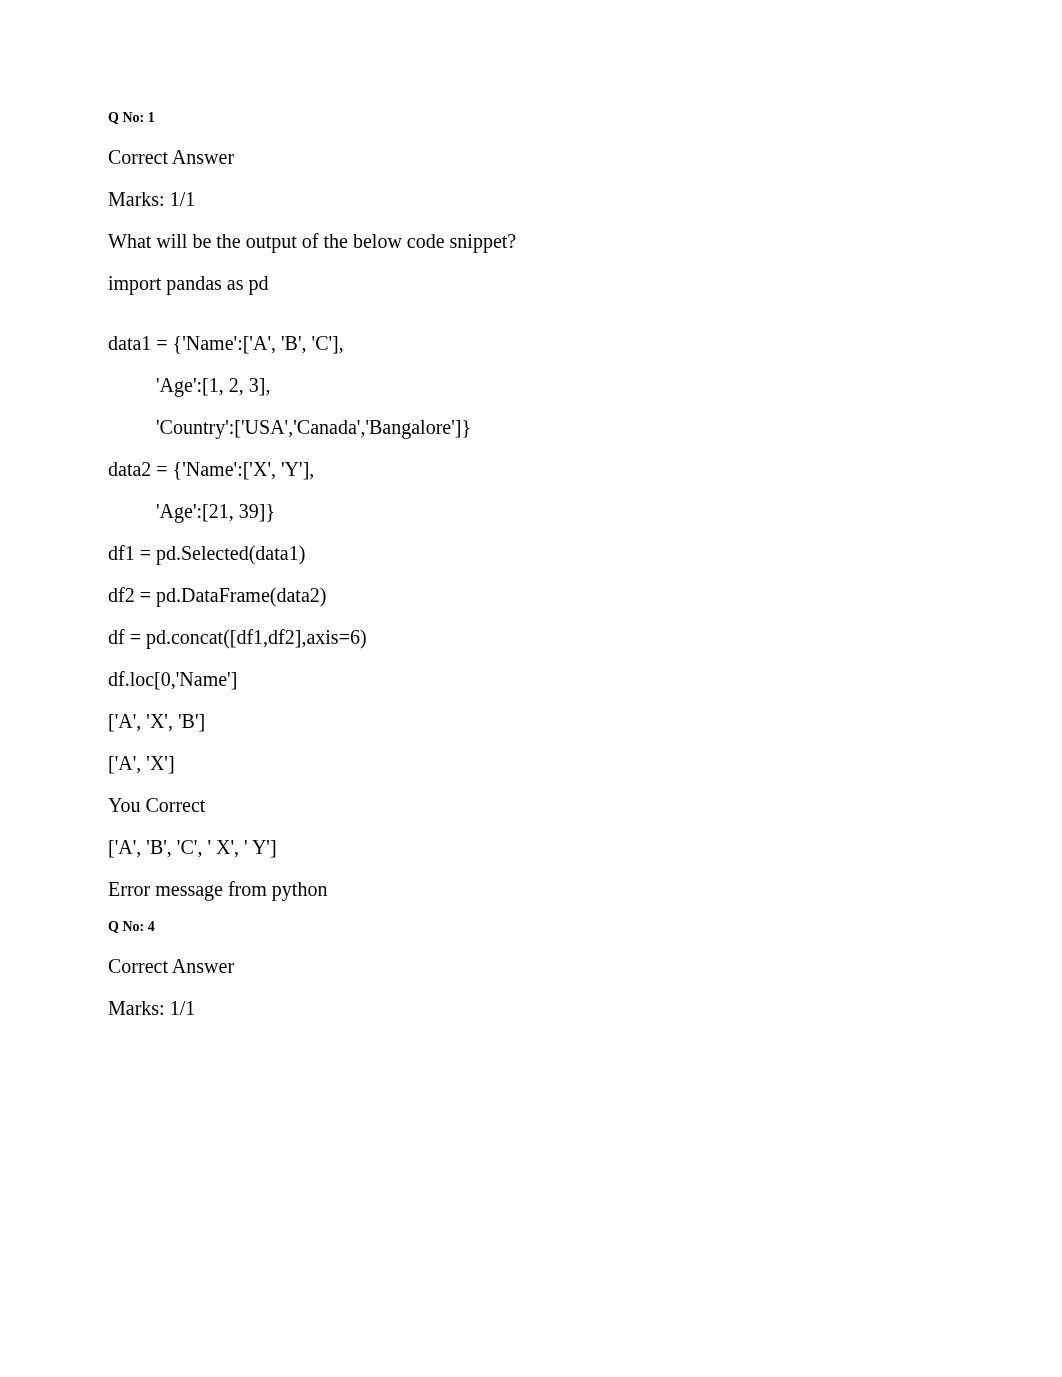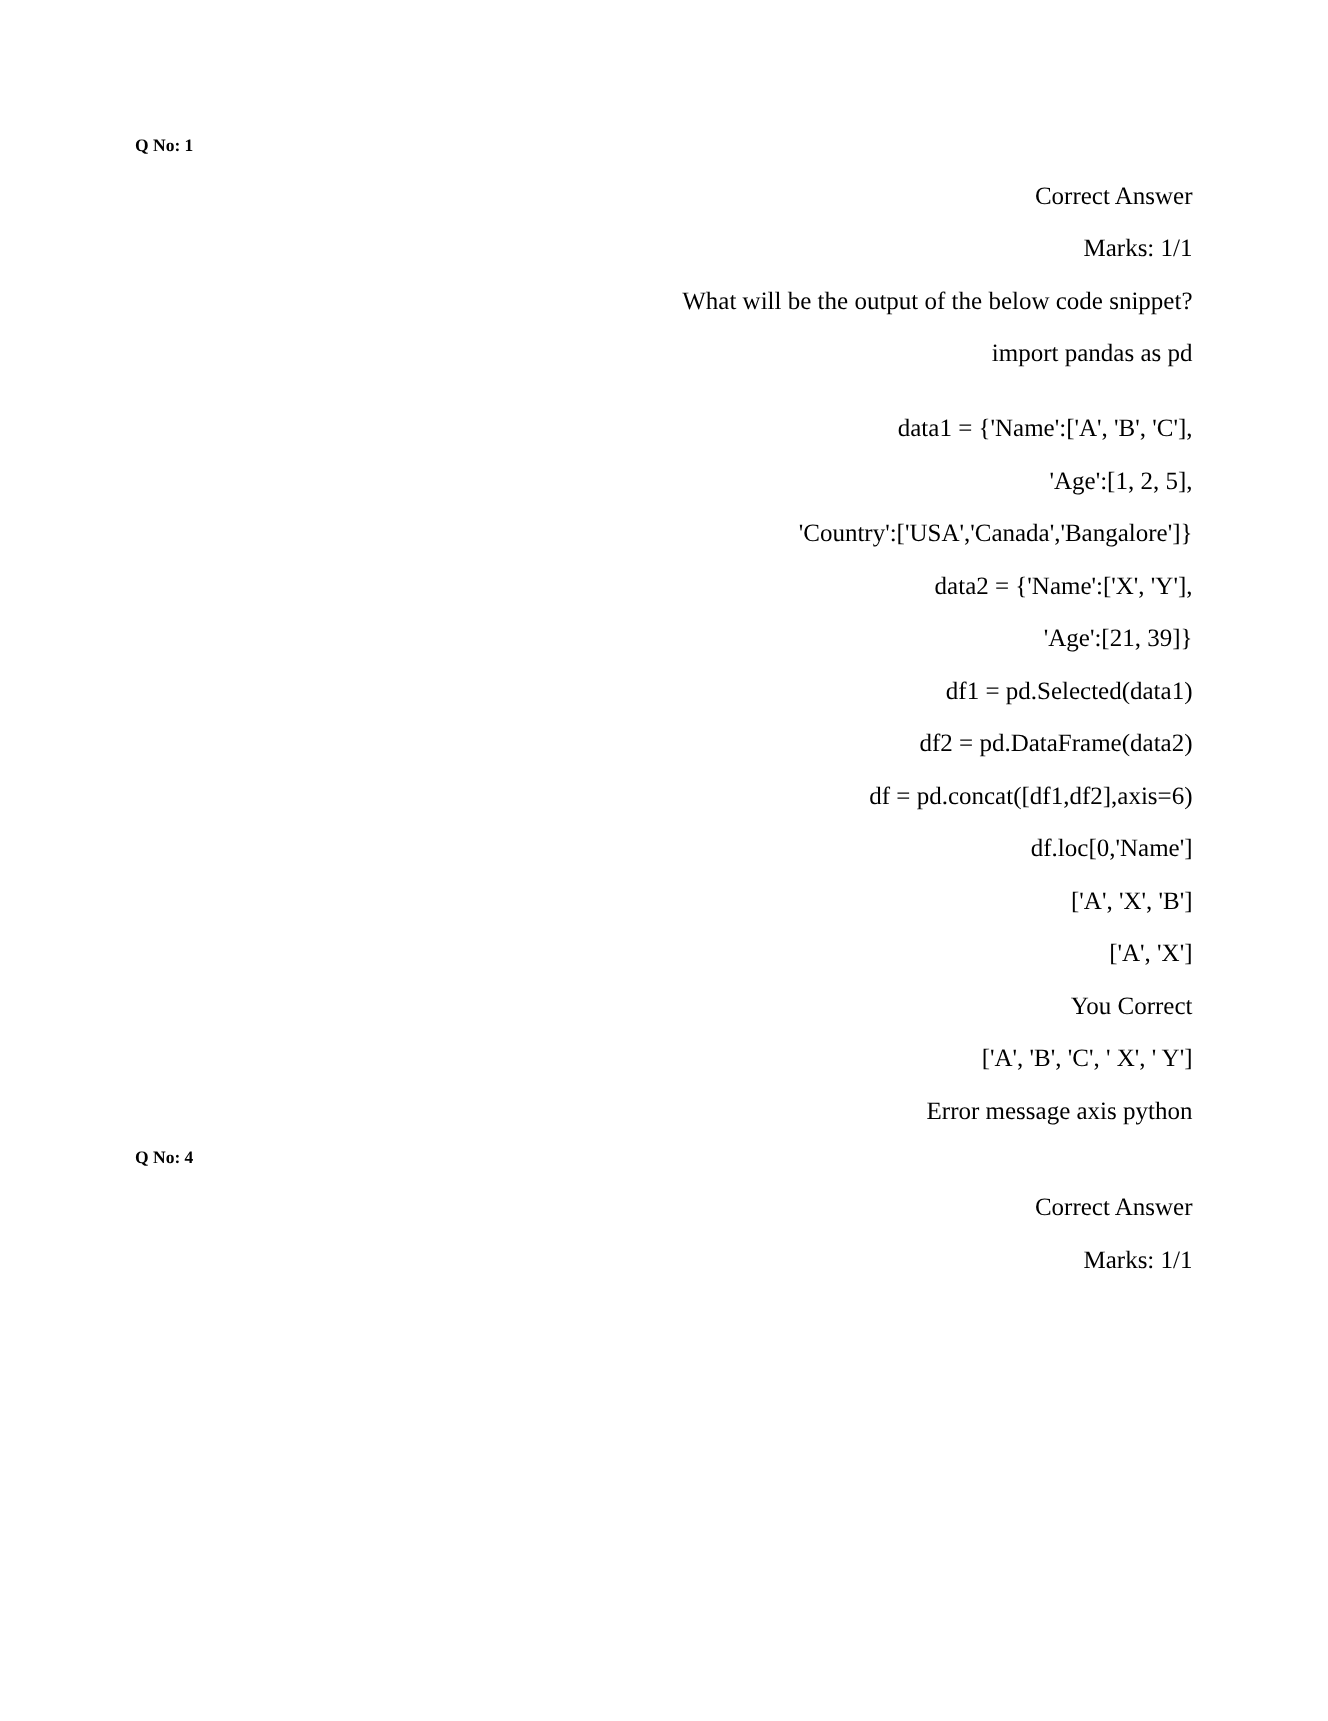--- a/index.html
+++ b/index.html
@@ -13,47 +13,46 @@
       line-height: 1.2;
     }
     .heading-small {
       font-size: 14px;
       font-weight: bold;
       margin-bottom: 18px;
     }
     .para {
       font-size: 20px;
       margin-bottom: 18px;
-      text-align: right;
     }
     .spacer {
       height: 18px;
     }
     .indent {
       padding-left: 48px;
     }
   </style>
 </head>
 <body>
 
 <div class="heading-small">Q No: 1</div>
 <div class="para">Correct Answer</div>
 <div class="para">Marks: 1/1</div>
 <div class="para">What will be the output of the below code snippet?</div>
 <div class="para">import pandas as pd</div>
 <div class="spacer"></div>
 <div class="para">data1 = {'Name':['A', 'B', 'C'],</div>
-<div class="para indent">'Age':[1, 2, 5],</div>
+<div class="para indent">'Age':[1, 2, 3],</div>
 <div class="para indent">'Country':['USA','Canada','Bangalore']}</div>
 <div class="para">data2 = {'Name':['X', 'Y'],</div>
 <div class="para indent">'Age':[21, 39]}</div>
 <div class="para">df1 = pd.Selected(data1)</div>
 <div class="para">df2 = pd.DataFrame(data2)</div>
 <div class="para">df = pd.concat([df1,df2],axis=6)</div>
 <div class="para">df.loc[0,'Name']</div>
 <div class="para">['A', 'X', 'B']</div>
 <div class="para">['A', 'X']</div>
 <div class="para">You Correct</div>
 <div class="para">['A', 'B', 'C', ' X', ' Y']</div>
-<div class="para">Error message axis python</div>
+<div class="para">Error message from python</div>
 <div class="heading-small">Q No: 4</div>
 <div class="para">Correct Answer</div>
 <div class="para">Marks: 1/1</div>
 
 </body></html>

